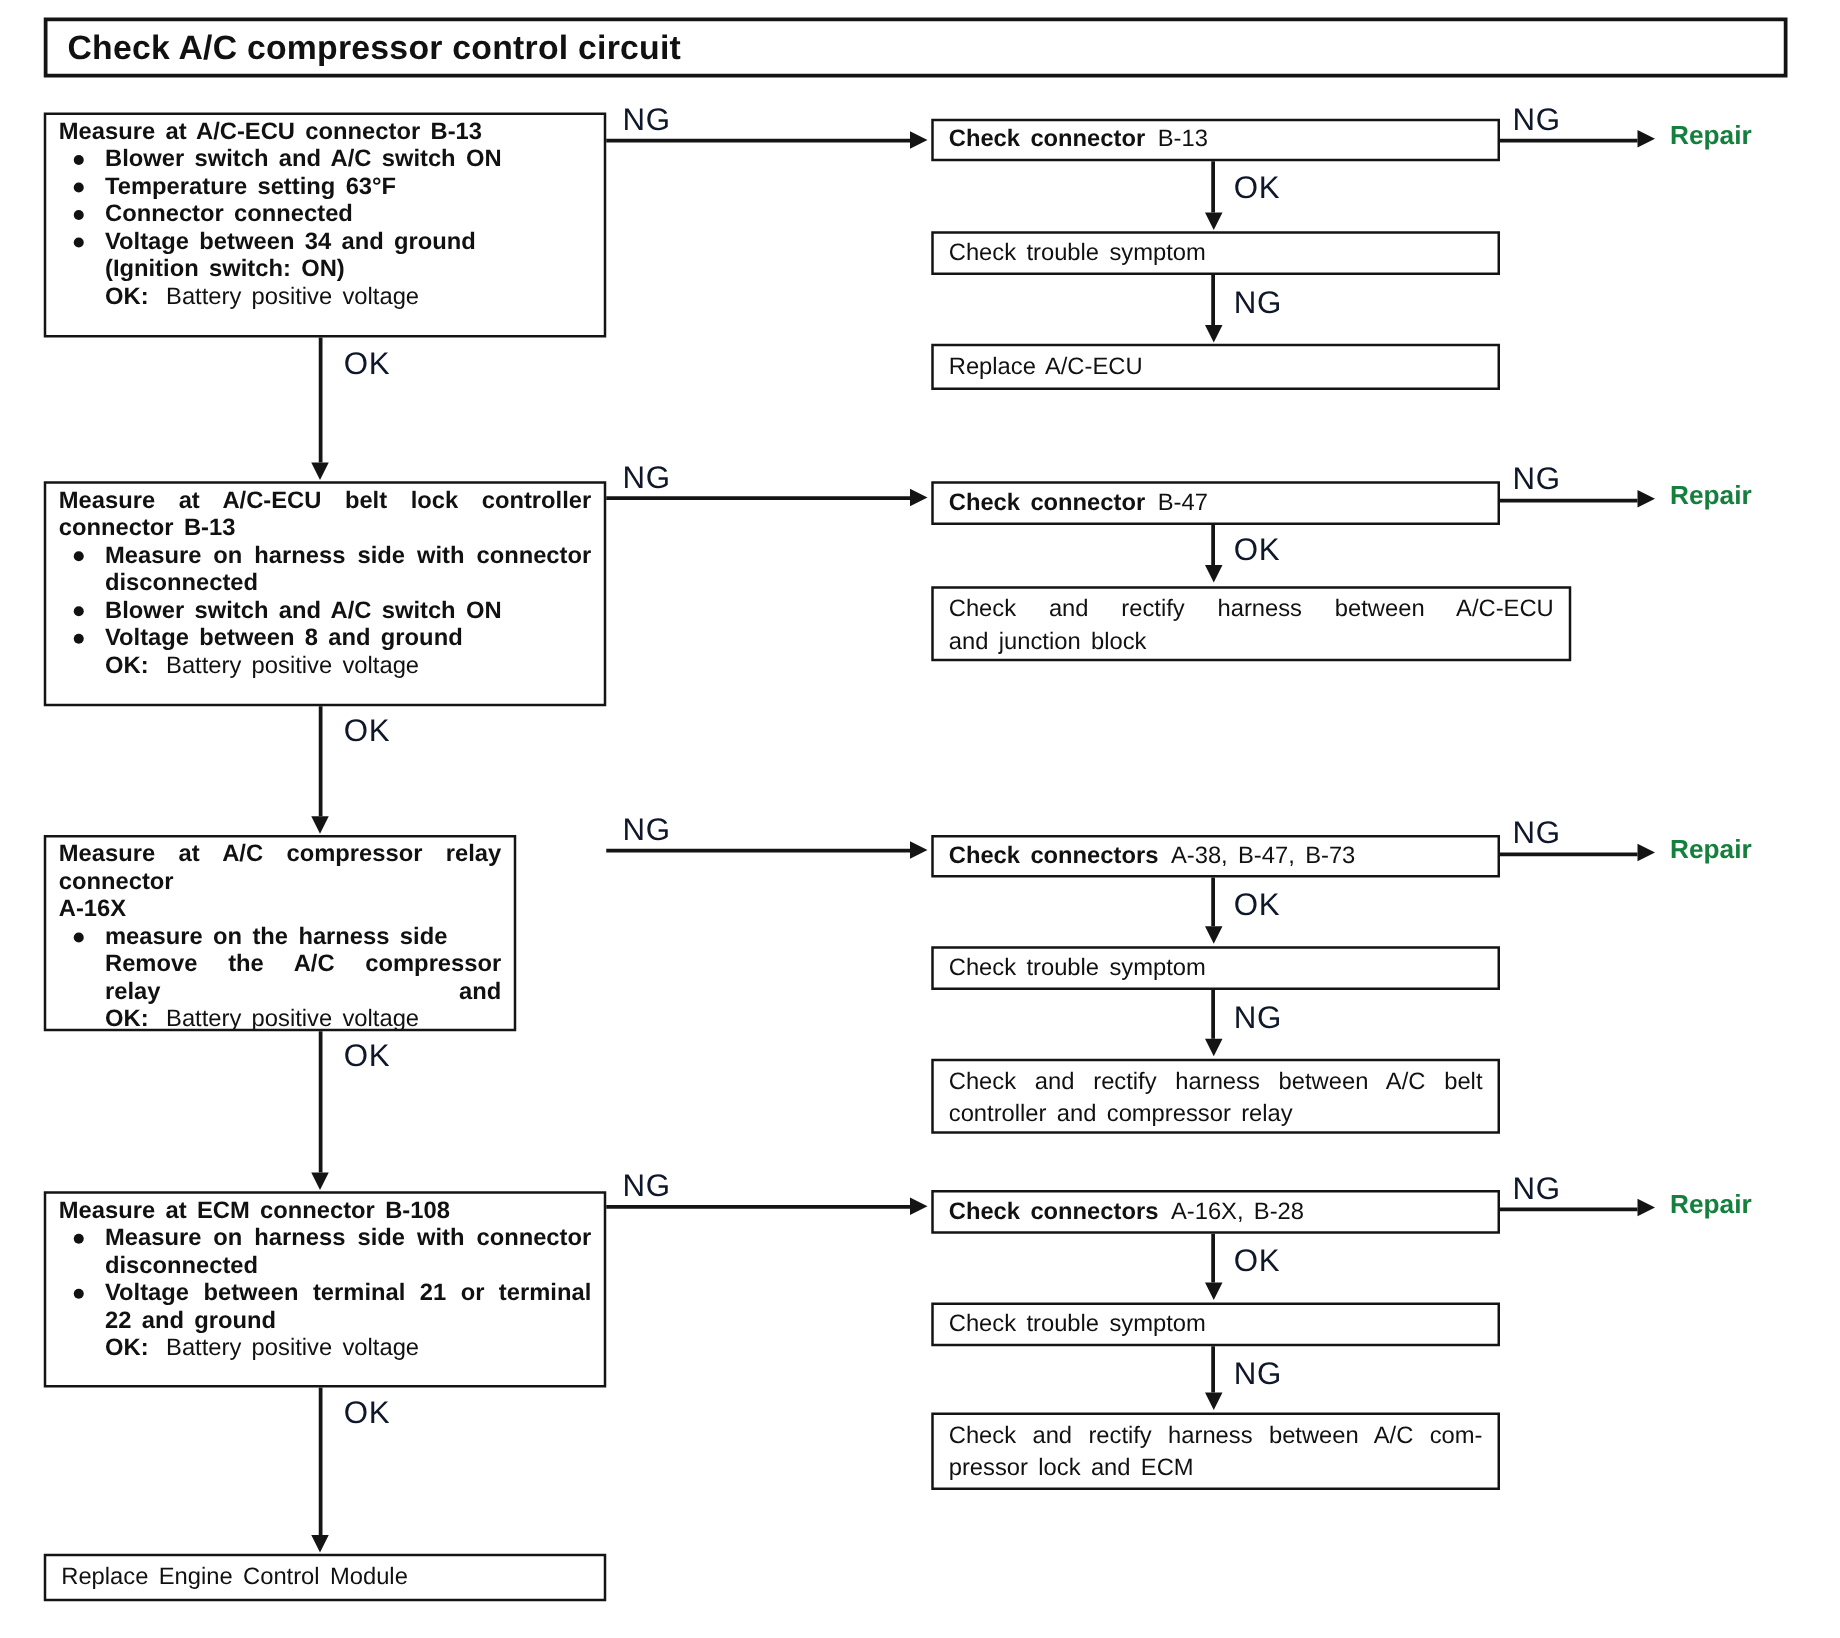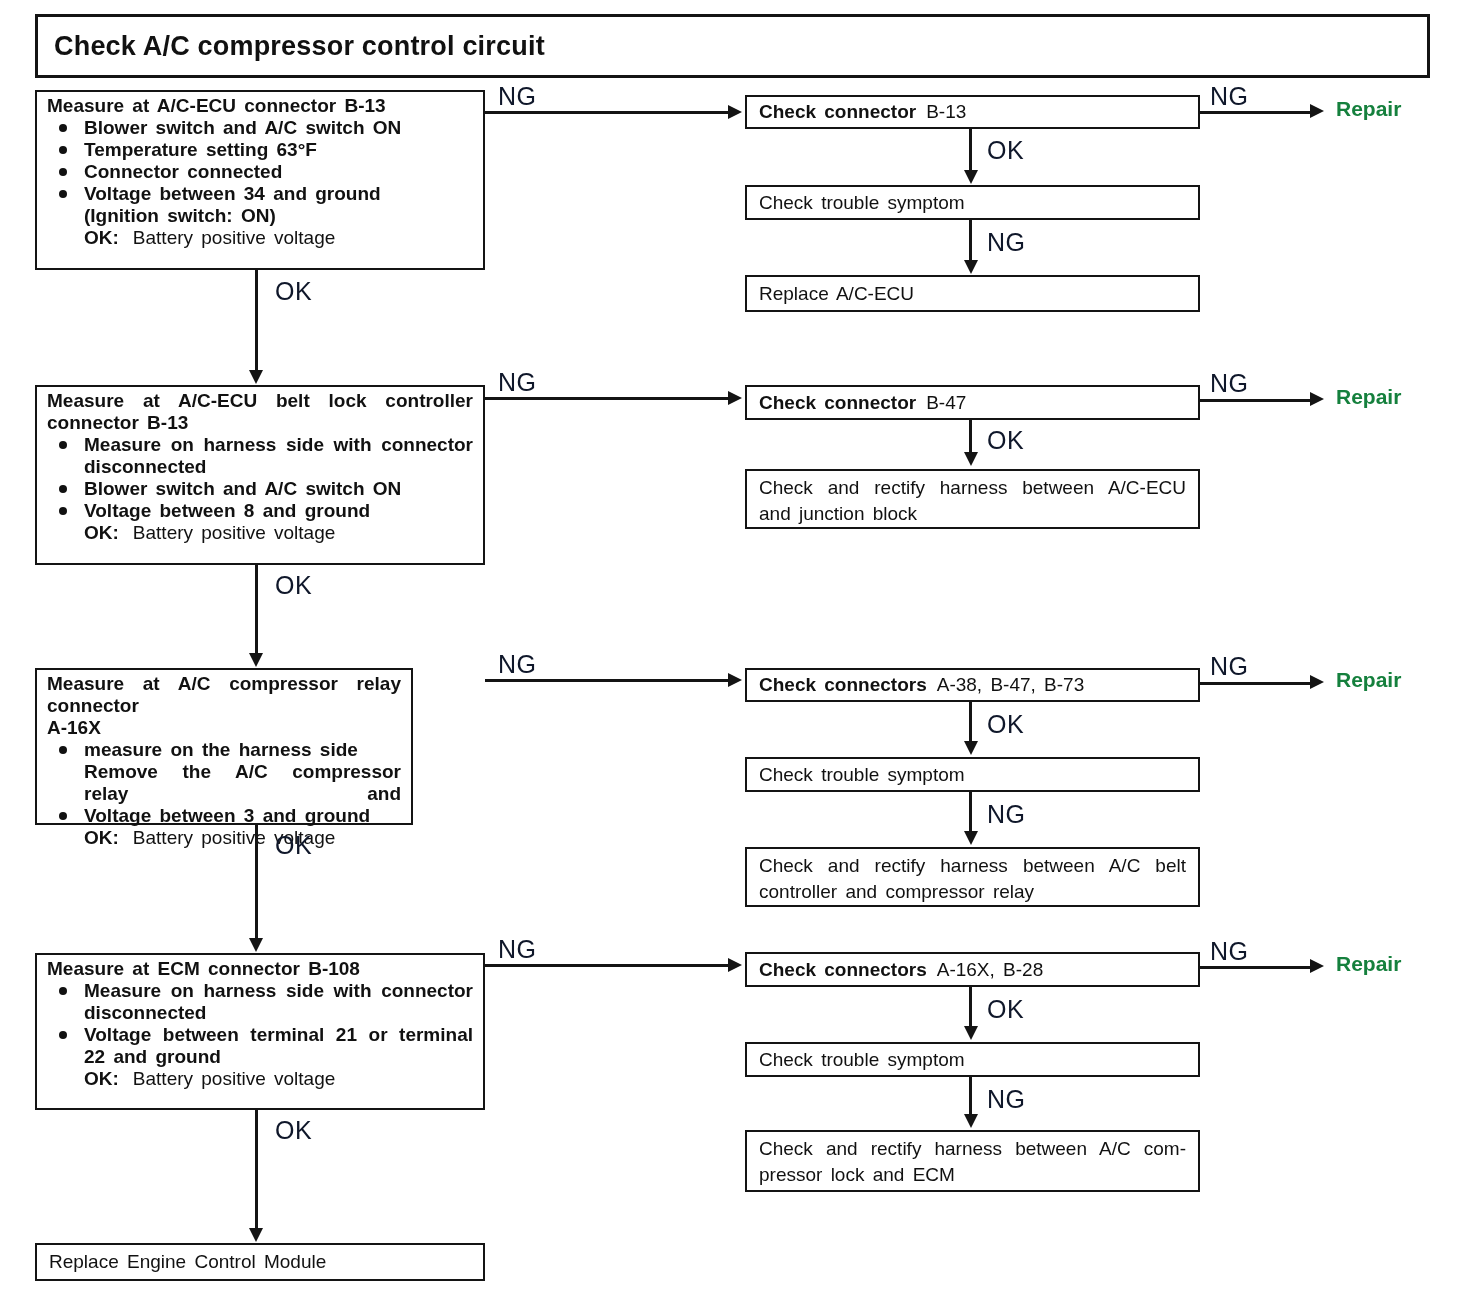--- a/index.html
+++ b/index.html
@@ -87,21 +87,21 @@
     font-size: 21px;
     font-weight: bold;
     color: #15803d;
   }
 </style>
 </head>
 <body>
 
 <div class="page">
 
-  <div class="box title-box" style="left:35px; top:14px; width:1395px; height:64px;">
+  <div class="box title-box" style="left:35px; top:14px; width:1395px; height:48px;">
     <span class="title-text">Check A/C compressor control circuit</span>
   </div>
 
   <div class="box measure" style="left:35px; top:90px; width:450px; height:180px;">
     <div class="mline">Measure at A/C-ECU connector B-13</div>
     <div class="bullet-row">
       <span class="dot"></span>
       <div class="btext">
           <div class="mline">Blower switch and A/C switch ON</div>
         </div>
@@ -202,44 +202,38 @@
 
   <div class="hline" style="left:1200px; top:399px; width:110px;"></div>
   <div class="ahr" style="left:1310px; top:392px;"></div>
   <div class="flabel" style="left:1210px; top:369px;">NG</div>
   <div class="repair-label" style="left:1336px; top:385px;">Repair</div>
 
   <div class="vline" style="left:969px; top:420px; height:32px;"></div>
   <div class="ahd" style="left:964px; top:452px;"></div>
   <div class="flabel" style="left:987px; top:426px;">OK</div>
 
-  <div class="box rbox2" style="left:745px; top:469px; width:455px; height:60px;">
+  <div class="box rbox2" style="left:745px; top:469px; width:512px; height:60px;">
     <div class="jl">Check and rectify harness between A/C-ECU</div>
     <div>and junction block</div>
   </div>
 
   <div class="vline" style="left:255px; top:565px; height:88px;"></div>
   <div class="ahd" style="left:249px; top:653px;"></div>
   <div class="flabel" style="left:275px; top:571px;">OK</div>
 
   <div class="box measure" style="left:35px; top:668px; width:378px; height:157px;">
     <div class="mline jl">Measure at A/C compressor relay connector</div>
     <div class="mline">A-16X</div>
     <div class="bullet-row">
       <span class="dot"></span>
       <div class="btext">
         <div class="mline">measure on the harness side</div>
         <div class="mline jl">Remove the A/C compressor relay and</div>
       </div>
-    </div>
-    <div class="bullet-row">
-      <span class="dot"></span>
-      <div class="btext">
-          <div class="mline">Voltage between 3 and ground</div>
-        </div>
     </div>
     <div class="okline">
       <span class="okb">OK:</span><span>Battery positive voltage</span>
     </div>
   </div>
 
   <div class="hline" style="left:485px; top:679px; width:243px;"></div>
   <div class="ahr" style="left:728px; top:673px;"></div>
   <div class="flabel" style="left:498px; top:650px;">NG</div>
 

